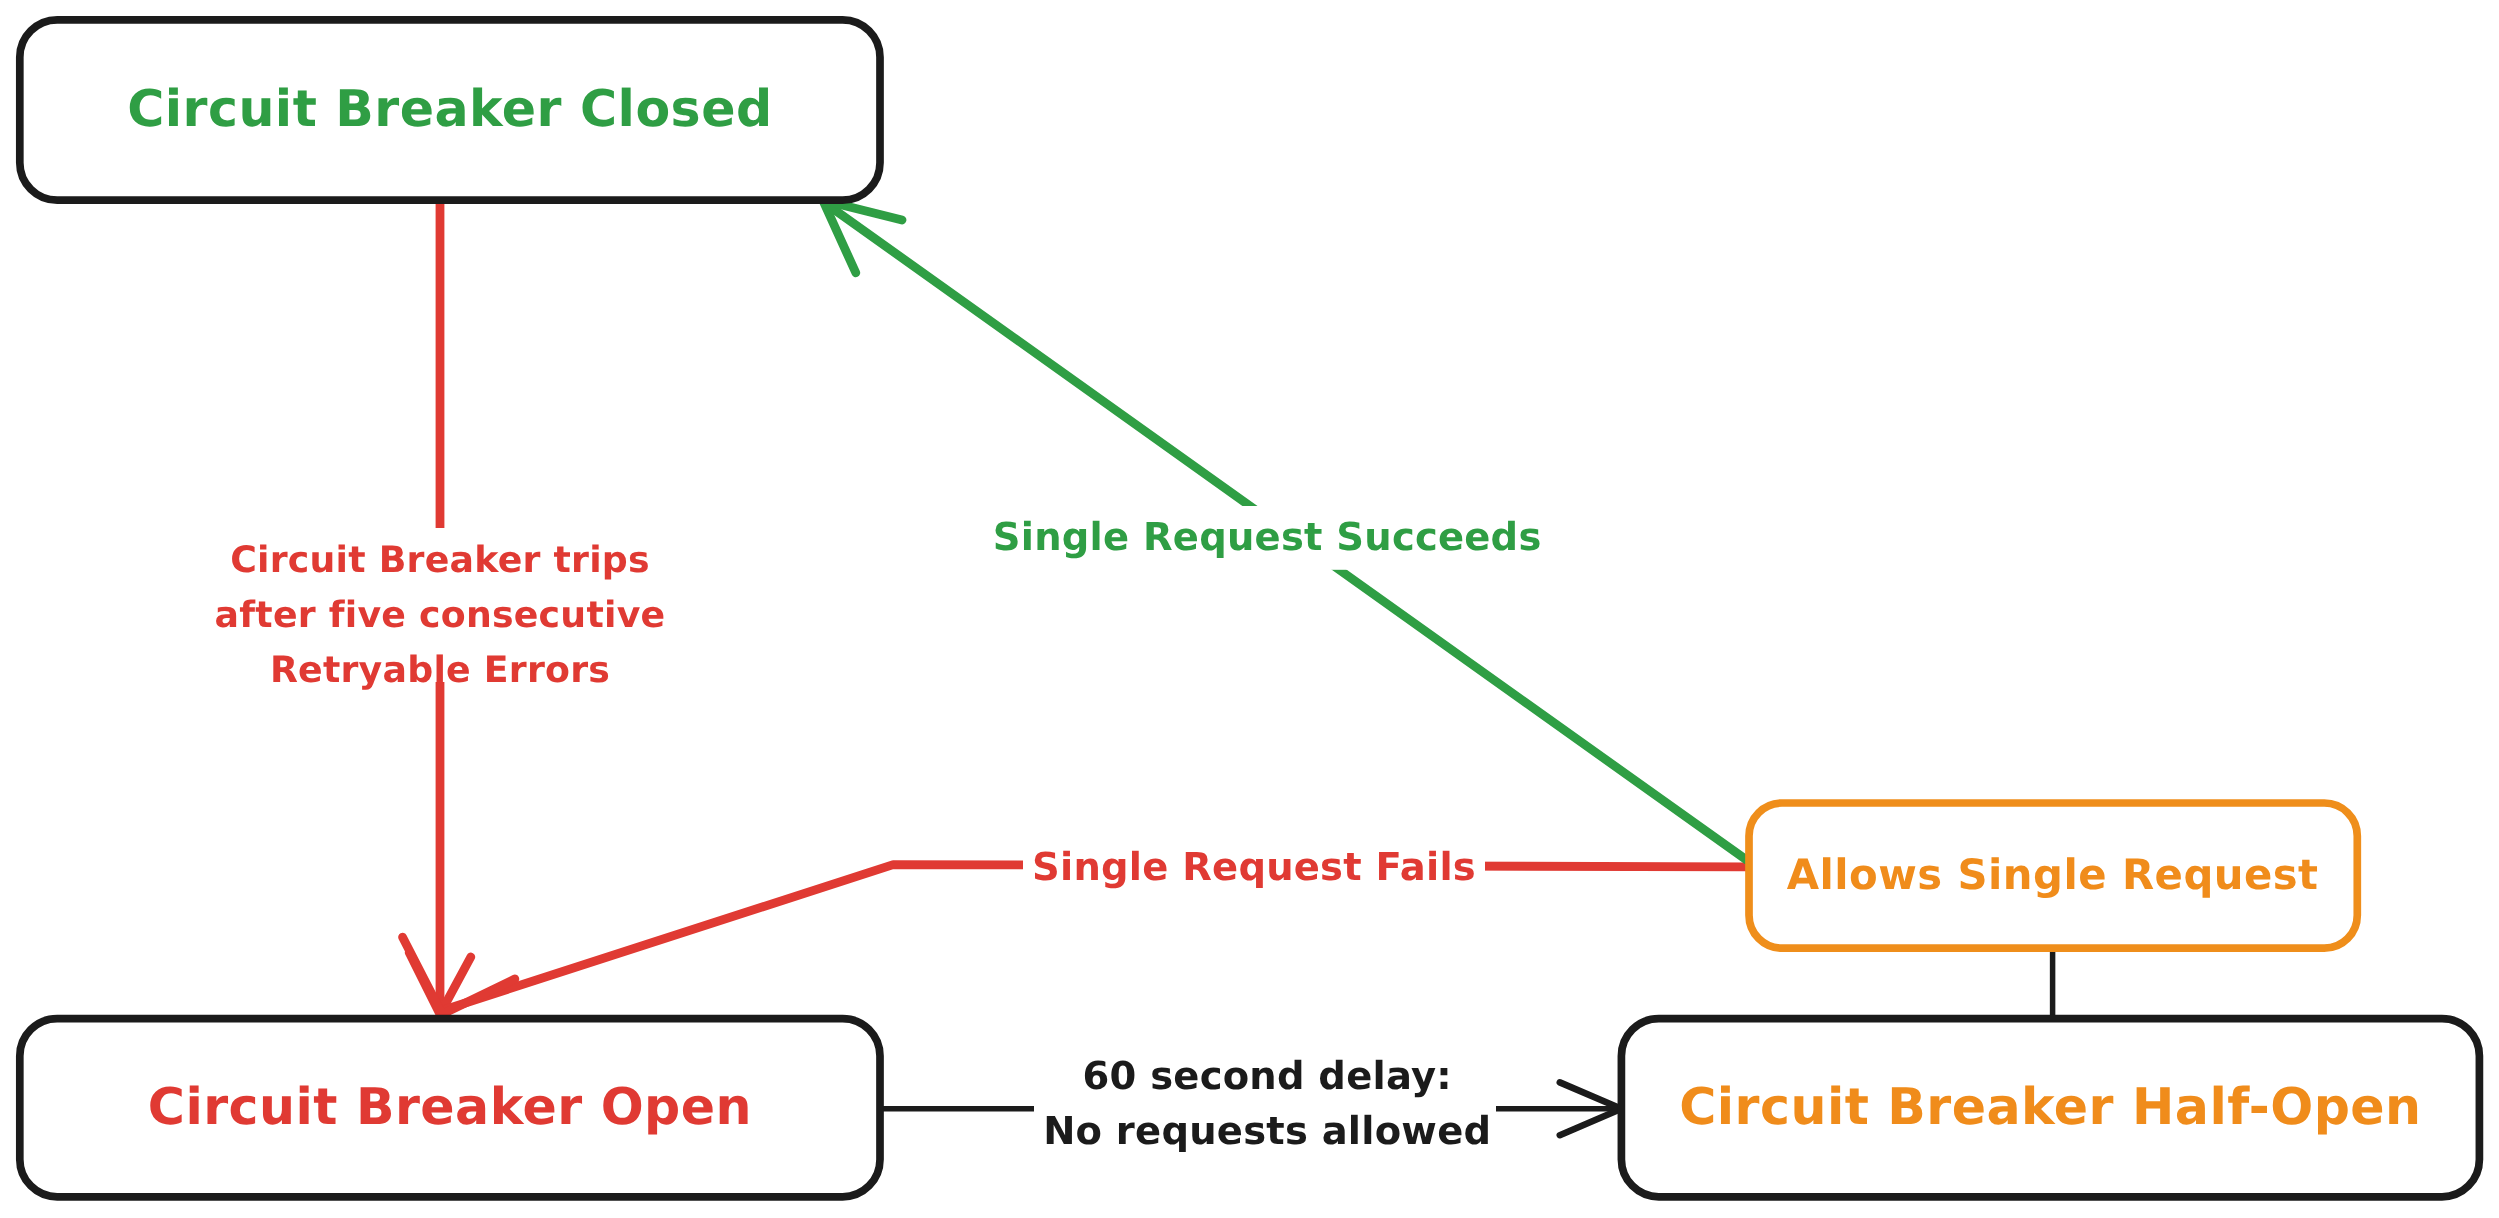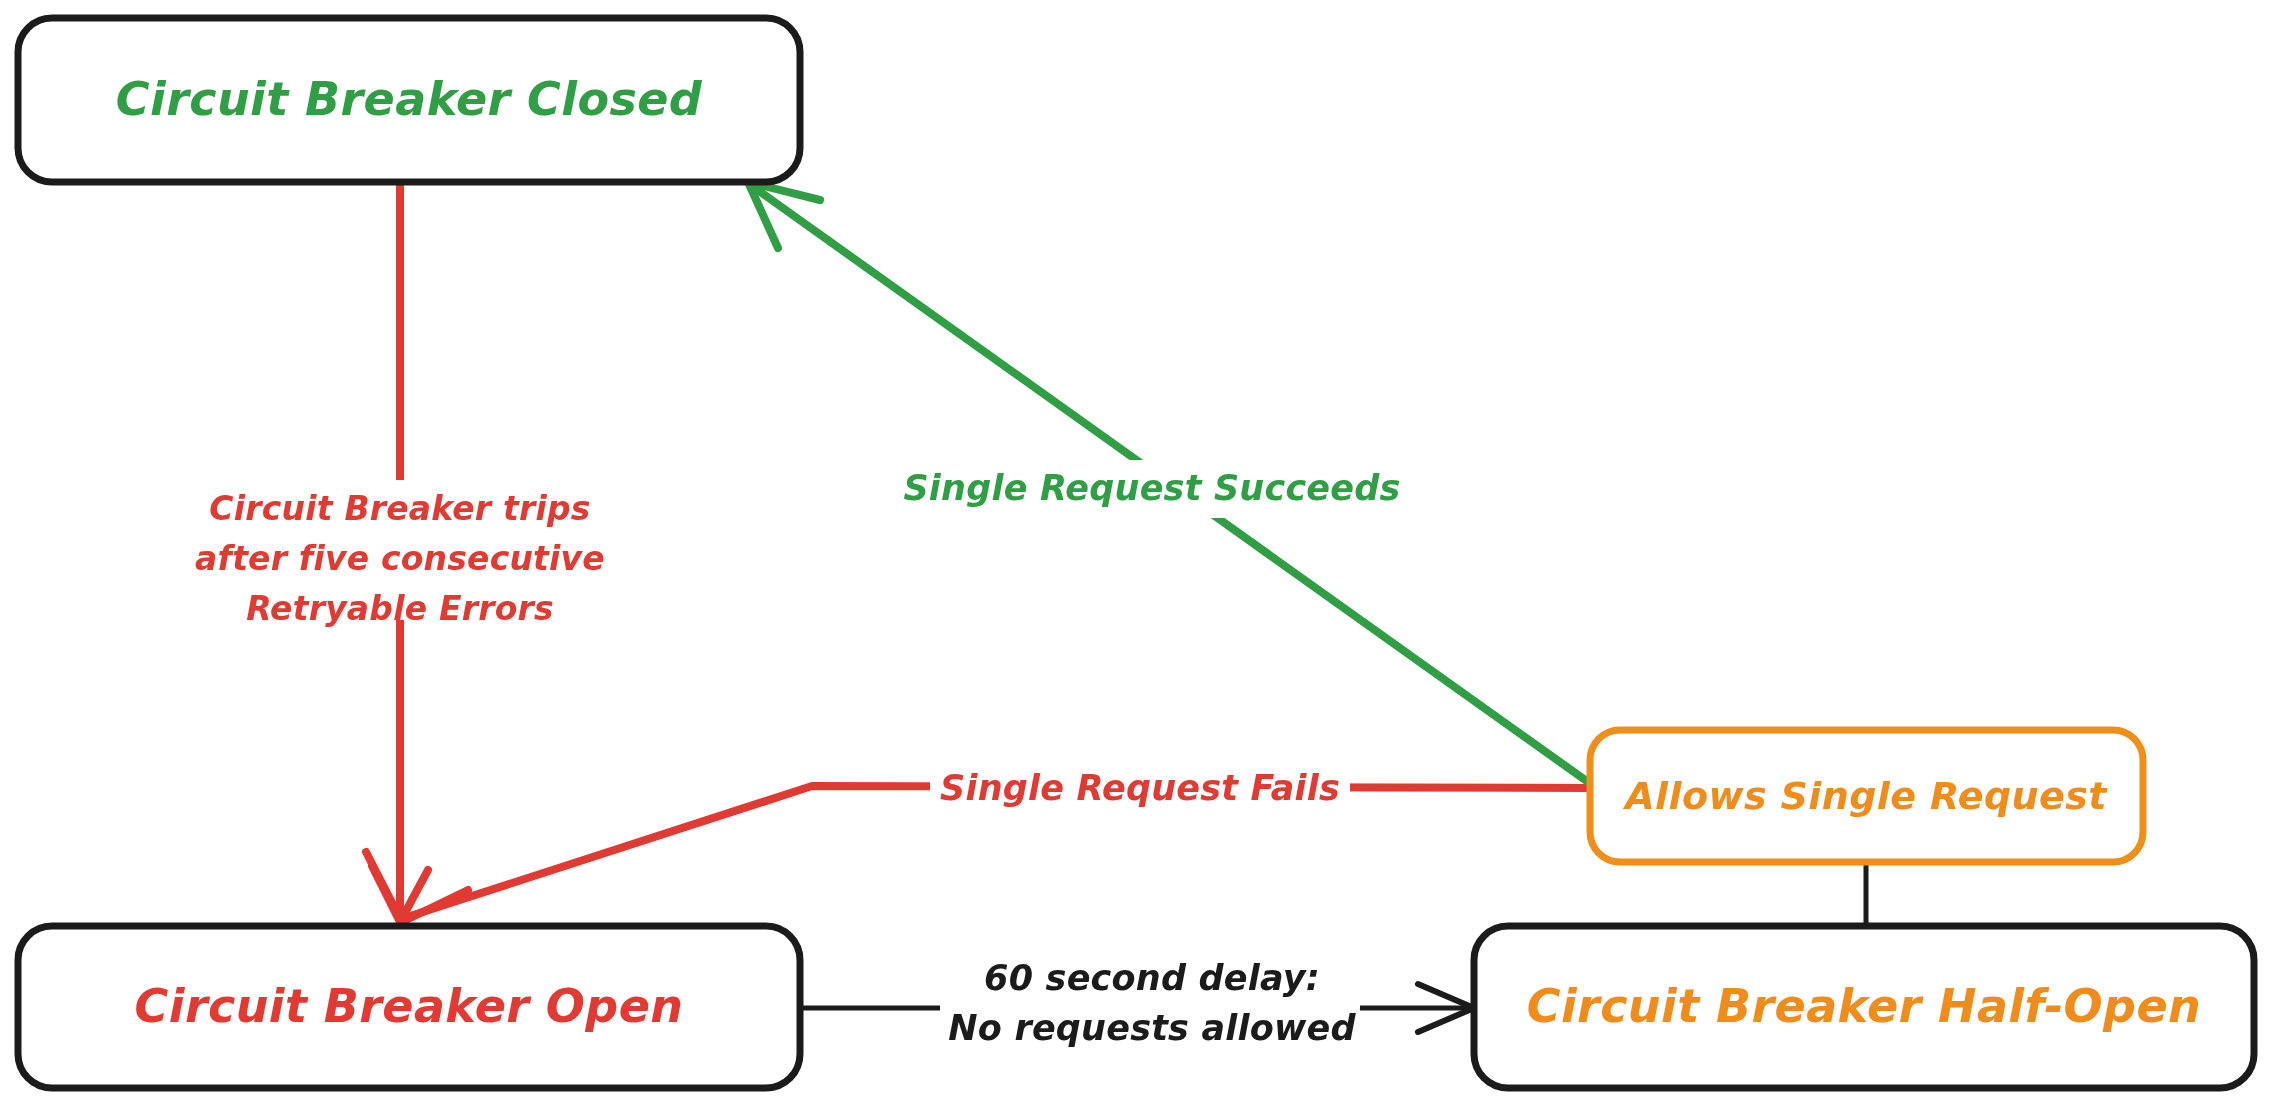--- a/index.html
+++ b/index.html
@@ -11,21 +11,20 @@
     width: 2272px;
     height: 1107px;
     font-family: "DejaVu Sans", sans-serif;
     overflow: hidden;
   }
   #diagram-root {
     position: relative;
     width: 2272px;
     height: 783px;
     background: #ffffff;
-    font-style: italic;
   }
   svg#diagram-svg {
     position: absolute;
     top: 0;
     left: 0;
     width: 2272px;
     height: 1107px;
     display: block;
   }
   .node-rect {

